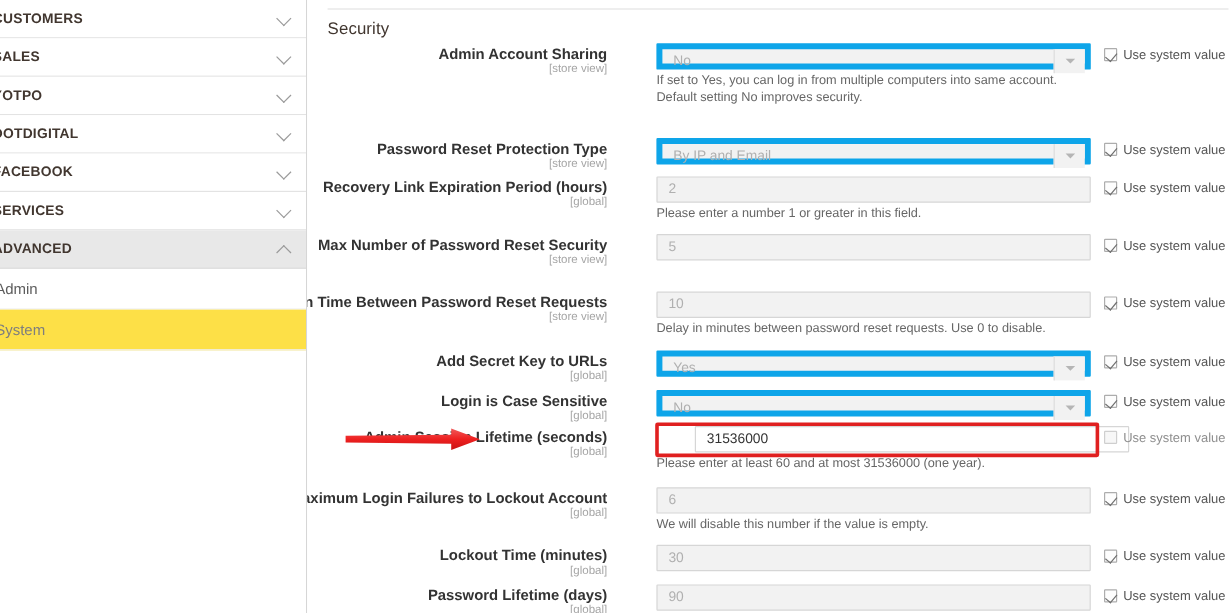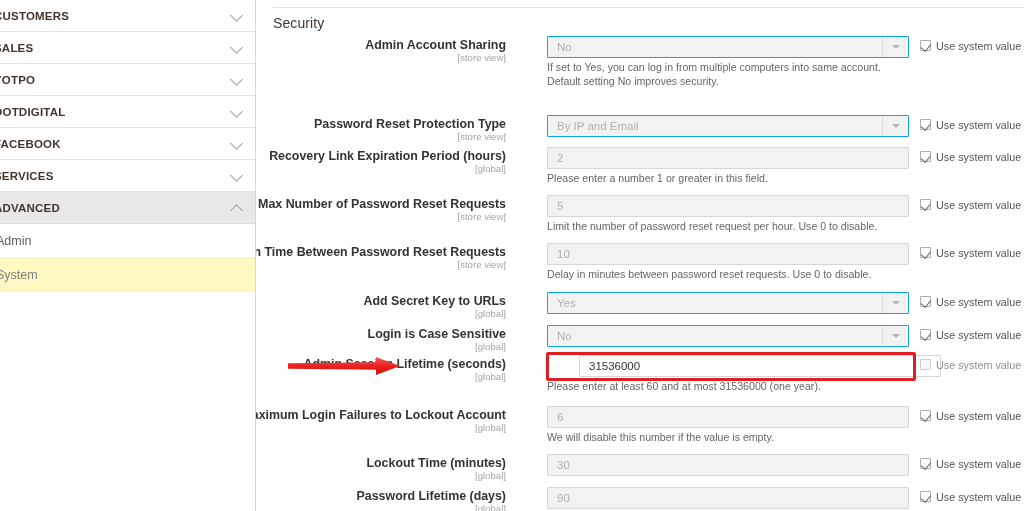--- a/index.html
+++ b/index.html
@@ -48,21 +48,21 @@
     transform: rotate(45deg);
   }
   .chev.up { transform: rotate(-135deg); margin-top: -2px; }
 
   .nav-sub {
     height: 34px;
     display: flex; align-items: center;
     background: #ffffff;
     border-bottom: 1px solid #efefef;
   }
-  .nav-sub.selected { background: #fef9c3; }
+  .nav-sub.selected { background: #fde047; }
   .nav-sub-label {
     font-size: 12.5px;
     color: #5d5d5d;
     margin-left: -4px;
     white-space: nowrap;
   }
   .nav-sub.selected .nav-sub-label { color: #7e7e7e; }
 
   
   #main {
@@ -123,21 +123,21 @@
     display: block;
   }
   .f-input.editable {
     background: #ffffff;
     color: #333333;
     margin-left: 32px;
   }
   .f-select {
     position: relative;
     width: 362px; height: 22px;
-    border: 1px solid #0ea5e9;
+    border: 5px solid #0ea5e9;
     background: #f2f2f2;
     border-radius: 1px;
   }
   .f-select .sel-text {
     position: absolute; left: 9px; top: 0;
     line-height: 20px;
     font-size: 11.5px;
     color: #b0b0b0;
   }
   .f-select .sel-btn {
@@ -296,25 +296,24 @@
         <div class="f-control" style="top: 0px;">
           <input type="text" class="f-input" readonly="" value="2" style="">
         </div>
         <div class="f-hint" style="top: 24px;">Please enter a number 1 or greater in this field.</div>
         <label class="f-sysval" style="top: 4px;">
           <span class="cbox checked"></span>
           <span class="sysval-label">Use system value</span>
         </label>
       </div>
       <div class="field-row" style="top: 195px; height: 30px;">
-        <div class="f-label" style="top: 2px;"><span>Max Number of Password Reset Requests</span><span class="f-scope">[store view]</span></div>
+        <div class="f-label" style="top: 2px;"><span>Max Number of Password Reset Security</span><span class="f-scope">[store view]</span></div>
         <div class="f-control" style="top: 0px;">
           <input type="text" class="f-input" readonly="" value="5" style="">
         </div>
-        <div class="f-hint" style="top: 24px;">Limit the number of password reset request per hour. Use 0 to disable.</div>
         <label class="f-sysval" style="top: 4px;">
           <span class="cbox checked"></span>
           <span class="sysval-label">Use system value</span>
         </label>
       </div>
       <div class="field-row" style="top: 243px; height: 30px;">
         <div class="f-label" style="top: 2px;"><span>Min Time Between Password Reset Requests</span><span class="f-scope">[store view]</span></div>
         <div class="f-control" style="top: 0px;">
           <input type="text" class="f-input" readonly="" value="10" style="">
         </div>

